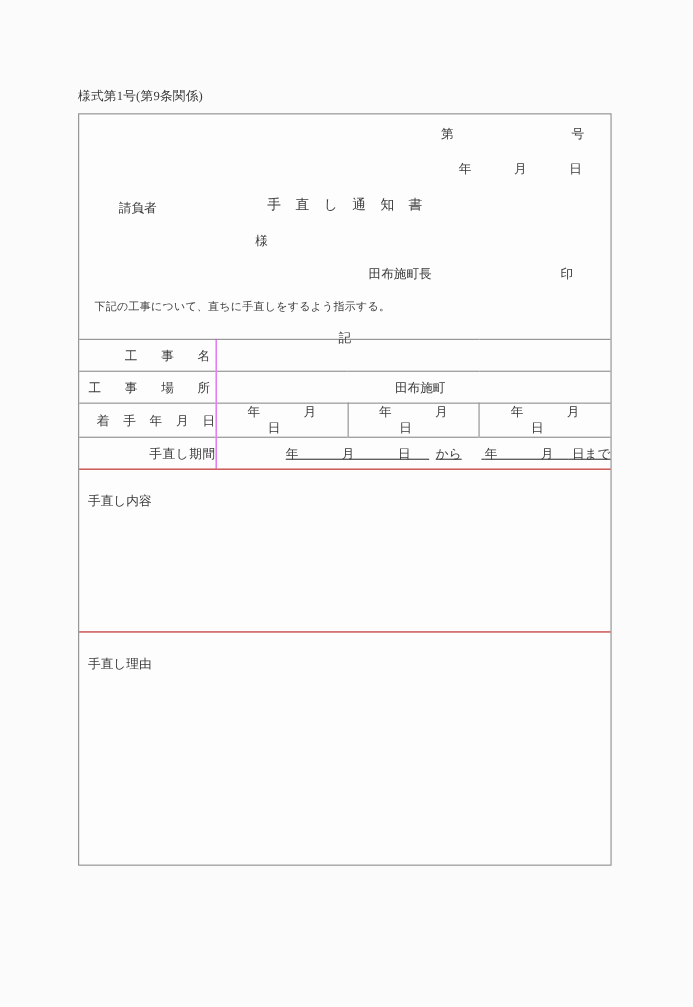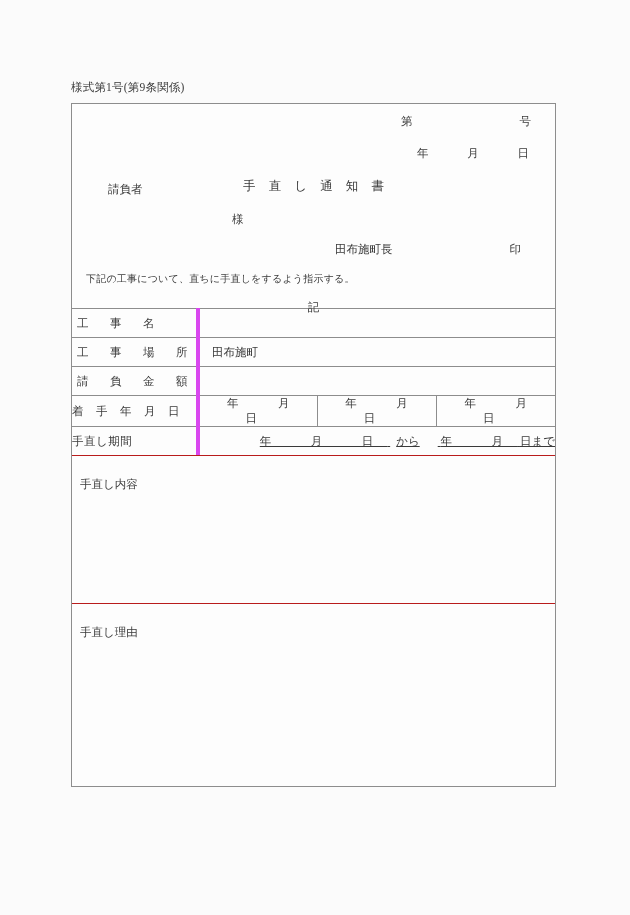--- a/index.html
+++ b/index.html
@@ -121,32 +121,32 @@
   }
   .tbl td {
     border-top: 1px solid #8d8d8d;
     height: 28px;
     font-size: 11.5px;
     vertical-align: middle;
     padding: 0;
   }
   td.lbl {
     width: 124px;
-    border-right: 4px solid #d946ef;
-    text-align: left;
+    border-right: 1px solid #d946ef;
+    text-align: right;
     letter-spacing: 5px;
     text-indent: 5px;
   }
   td.lbl.tight {
     letter-spacing: 0.5px;
     text-indent: 0;
   }
   td.val {
     padding-left: 12px;
-    text-align: left;
+    text-align: center;
   }
   td.ymd {
     text-align: center;
   }
   td.ymd span {
     display: inline-block;
     letter-spacing: 14px;
     text-indent: 14px;
   }
   td.divr {
@@ -213,24 +213,20 @@
 
   <table class="tbl">
     <tbody>
       <tr>
         <td class="lbl">工　事　名</td>
         <td class="val" colspan="3"></td>
       </tr>
       <tr>
         <td class="lbl">工　事　場　所</td>
         <td class="val" colspan="3">田布施町</td>
-      </tr>
-      <tr>
-        <td class="lbl">請　負　金　額</td>
-        <td class="val" colspan="3"></td>
       </tr>
 
       <tr>
         <td class="lbl tight">着　手　年　月　日</td>
         <td class="ymd divr">
           <span>年　月　日</span>
         </td>
         <td class="ymd divr">
           <span>年　月　日</span>
         </td>

